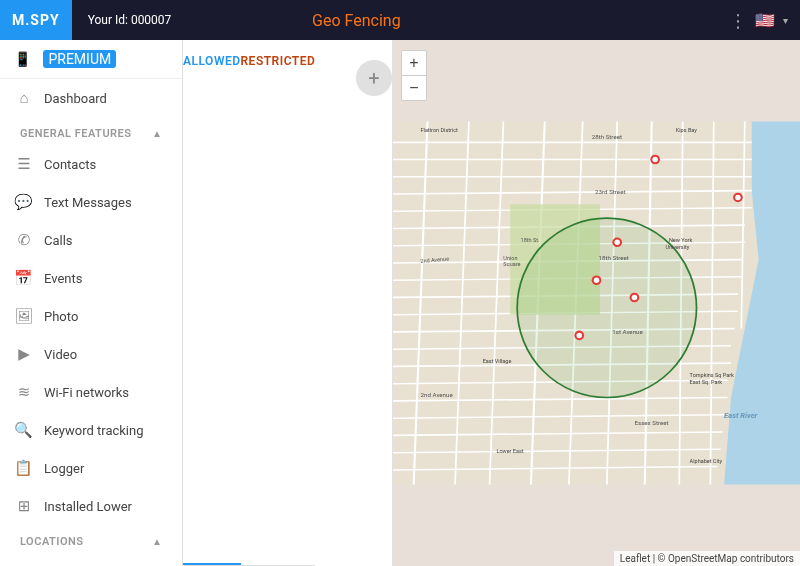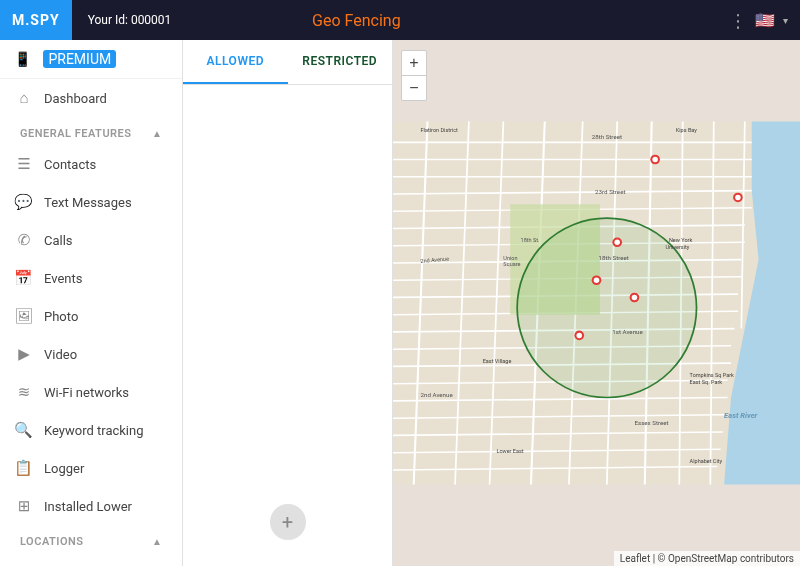--- a/index.html
+++ b/index.html
@@ -31,23 +31,23 @@
     .sidebar-item .label { font-size: 13px; }
 
     .section-header { display: flex; align-items: center; justify-content: space-between; padding: 10px 20px 5px; }
     .section-title { font-size: 11px; font-weight: 600; color: #999; letter-spacing: 0.5px; }
     .collapse-icon { color: #999; font-size: 10px; cursor: pointer; }
 
     
     .content { display: flex; flex: 1; overflow: hidden; }
 
     
-    .fence-panel { width: 210px; background: #fff; border-right: 1px solid #e0e0e0; display: flex; flex-direction: column; flex-shrink: 0; }
+    .fence-panel { width: 210px; background: #fff; border-right: 1px solid #e0e0e0; display: flex; flex-direction: row; flex-shrink: 0; }
     .tabs { display: flex; border-bottom: 1px solid #e0e0e0; }
-    .tab { flex: 1; text-align: center; padding: 14px 0; font-size: 12px; font-weight: 600; color: #14532d; cursor: pointer; letter-spacing: 0.5px; }
+    .tab { flex: 1; text-align: center; padding: 14px 0; font-size: 12px; font-weight: 600; color: #c2410c; cursor: pointer; letter-spacing: 0.5px; }
     .tab.active { color: #2196f3; border-bottom: 2px solid #2196f3; }
 
     .fence-list { flex: 1; overflow-y: auto; padding: 10px 0; }
     .fence-item { display: flex; align-items: center; justify-content: space-between; padding: 10px 14px; background: #fff; }
     .fence-name { font-size: 13px; color: #444; flex: 1; }
     .fence-actions { display: flex; gap: 8px; }
     .fence-action-icon { color: #999; font-size: 14px; cursor: pointer; }
 
     .add-btn { width: 36px; height: 36px; border-radius: 50%; background: #e0e0e0; display: flex; align-items: center; justify-content: center; cursor: pointer; margin: 10px auto; font-size: 20px; color: #888; }
 
@@ -65,21 +65,21 @@
     
     .leaflet-attr { position: absolute; bottom: 0; right: 0; background: rgba(255,255,255,0.8); padding: 2px 6px; font-size: 10px; color: #444; }
   </style>
 </head>
 <body>
 
 <div class="header">
   <div class="logo">
     <span>M.SPY</span>
   </div>
-  <div class="user-id">Your Id: 000001</div>
+  <div class="user-id">Your Id: 000007</div>
   <div class="page-title">Geo Fencing</div>
   <div class="header-actions">
     <span class="header-dots">⋮</span>
     <span class="flag">🇺🇸</span>
     <span class="chevron-down">▾</span>
   </div>
 </div>
 
 <div class="main">
 

